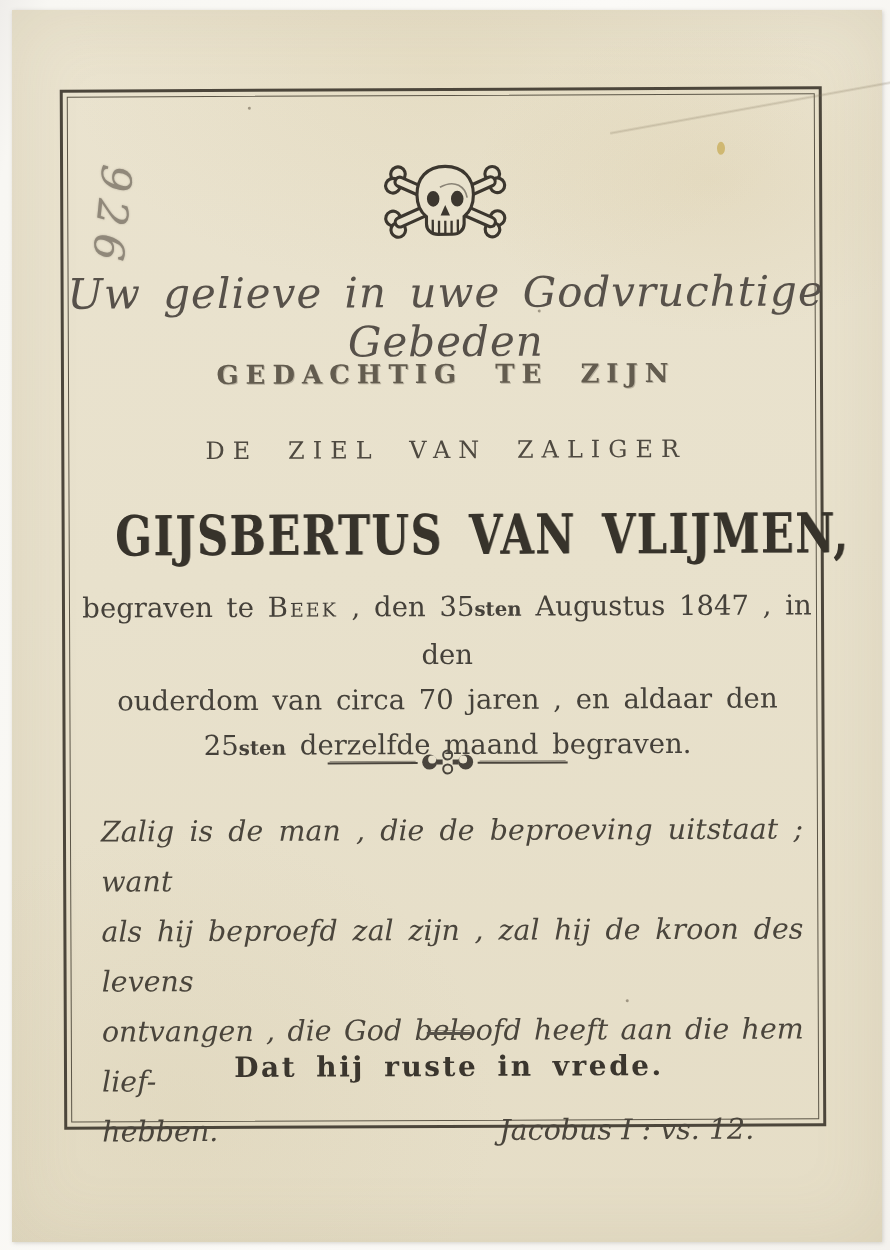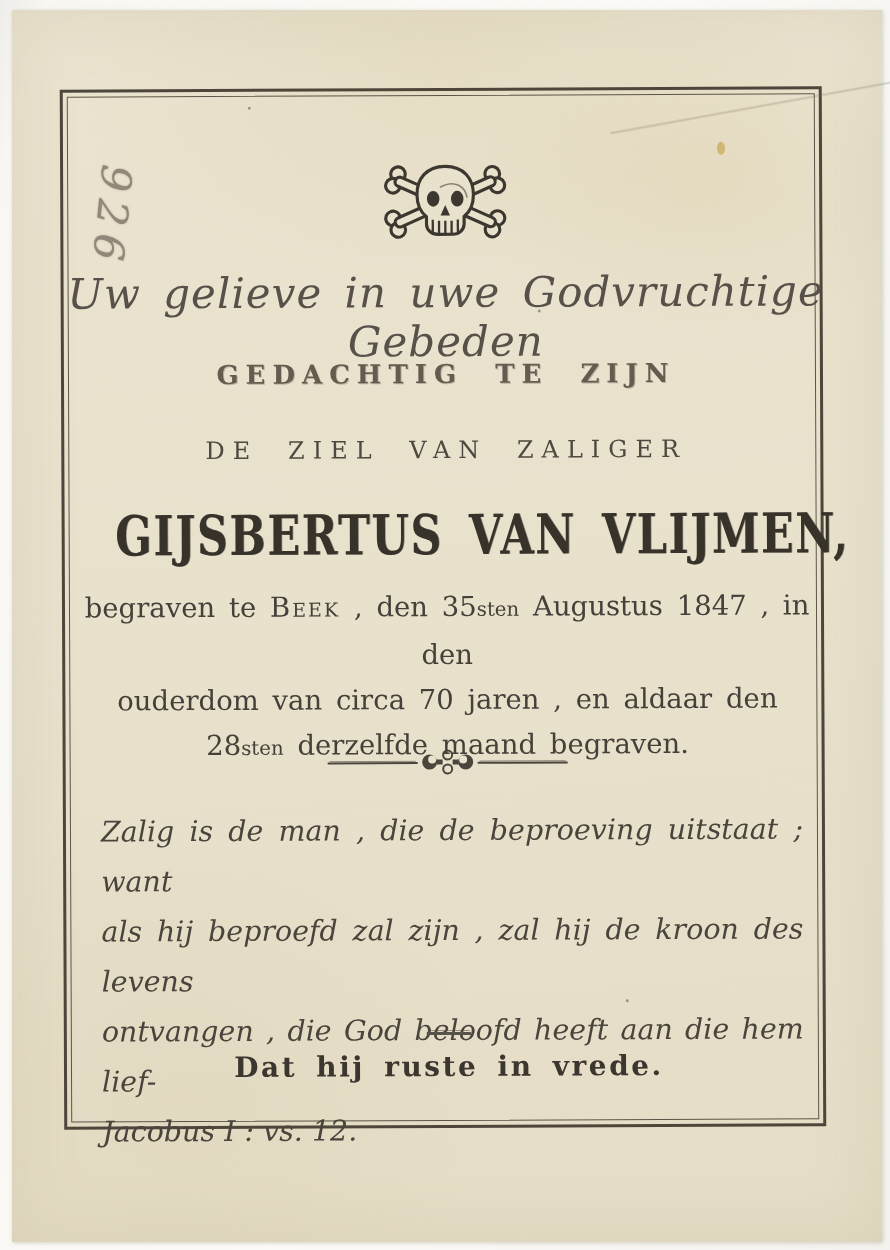--- a/index.html
+++ b/index.html
@@ -54,21 +54,21 @@
   .name span{
     display:inline-block;font-size:55px;font-weight:bold;letter-spacing:2px;word-spacing:12px;
     color:#37332b;transform:scaleX(.78);transform-origin:center;white-space:nowrap;
     text-shadow:1px 0 0 rgba(55,51,43,.5);
   }
   .notice{
     position:absolute;left:60px;right:60px;top:574px;text-align:center;
     font-size:27.5px;line-height:45px;color:#45413a;word-spacing:5px;
   }
   .smallcaps{font-variant:small-caps;letter-spacing:2px;text-align:center;}
-  .ord{font-size:0.72em;}
+  .ord{font-size:0.72em;font-weight:bold;}
   .ornament{position:absolute;left:0;right:0;top:736px;text-align:center;}
   .quote{
     position:absolute;left:88px;right:80px;top:796px;
     font-style:italic;font-size:28.5px;line-height:50px;color:#4a453c;
   }
   .q-line{text-align:justify;text-align-last:justify;word-spacing:3px;}
   .q-last{display:flex;justify-content:space-between;padding-right:50px;}
   .rule{
     position:absolute;left:50%;top:1022px;width:44px;height:3px;margin-left:-22px;
     background:#57524a;box-shadow:0 -3px 0 -1px rgba(87,82,74,.55);
@@ -135,21 +135,21 @@
 
     <div class="center-line soul">DE ZIEL VAN ZALIGER</div>
 
     <div class="center-line name">
       <span>GIJSBERTUS VAN VLIJMEN,</span>
     </div>
 
     <div class="notice">
       <span>begraven te </span><span class="smallcaps">Beek</span><span> , den 35</span><span class="ord">sten</span><span> Augustus 1847 , in den</span><br>
       <span>ouderdom van circa 70 jaren , en aldaar den</span><br>
-      <span>28</span><span class="ord">sten</span><span> derzelfde maand begraven.</span>
+      <span>25</span><span class="ord">sten</span><span> derzelfde maand begraven.</span>
     </div>
 
     <div class="ornament">
       <svg width="252" height="32" viewBox="0 0 252 32" aria-hidden="true">
         <line x1="6" y1="17" x2="96" y2="17" stroke="#4a453d" stroke-width="2"></line>
         <line x1="8" y1="15.2" x2="94" y2="15.2" stroke="#4a453d" stroke-width="0.8" opacity=".7"></line>
         <circle cx="108" cy="16" r="7.5" fill="#4a453d"></circle>
         <circle cx="110.5" cy="13.5" r="4" fill="#e8e1cc"></circle>
         <circle cx="126" cy="9" r="4.5" fill="none" stroke="#4a453d" stroke-width="2"></circle>
         <circle cx="126" cy="23" r="4.5" fill="none" stroke="#4a453d" stroke-width="2"></circle>
@@ -160,20 +160,21 @@
         <line x1="156" y1="17" x2="246" y2="17" stroke="#4a453d" stroke-width="2"></line>
         <line x1="158" y1="15.2" x2="244" y2="15.2" stroke="#4a453d" stroke-width="0.8" opacity=".7"></line>
       </svg>
     </div>
 
     <div class="quote">
       <div class="q-line">Zalig is de man , die de beproeving uitstaat ; want</div>
       <div class="q-line">als hij beproefd zal zijn , zal hij de kroon des levens</div>
       <div class="q-line">ontvangen , die God beloofd heeft aan die hem lief-</div>
       <div class="q-last">
+        <span>hebben.</span>
         <span>Jacobus I : vs. 12.</span>
       </div>
     </div>
 
     <div class="rule"></div>
 
     <div class="center-line closing">Dat hij ruste in vrede.</div>
 
   </div>
 </div>

